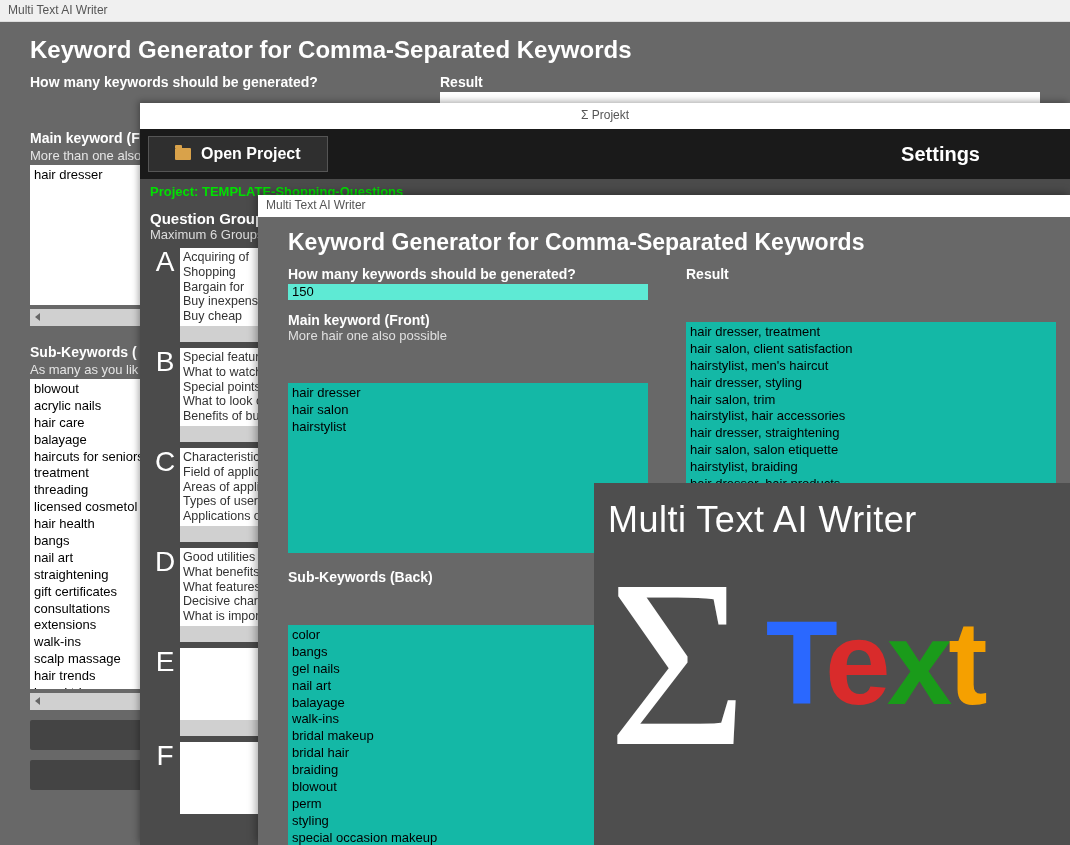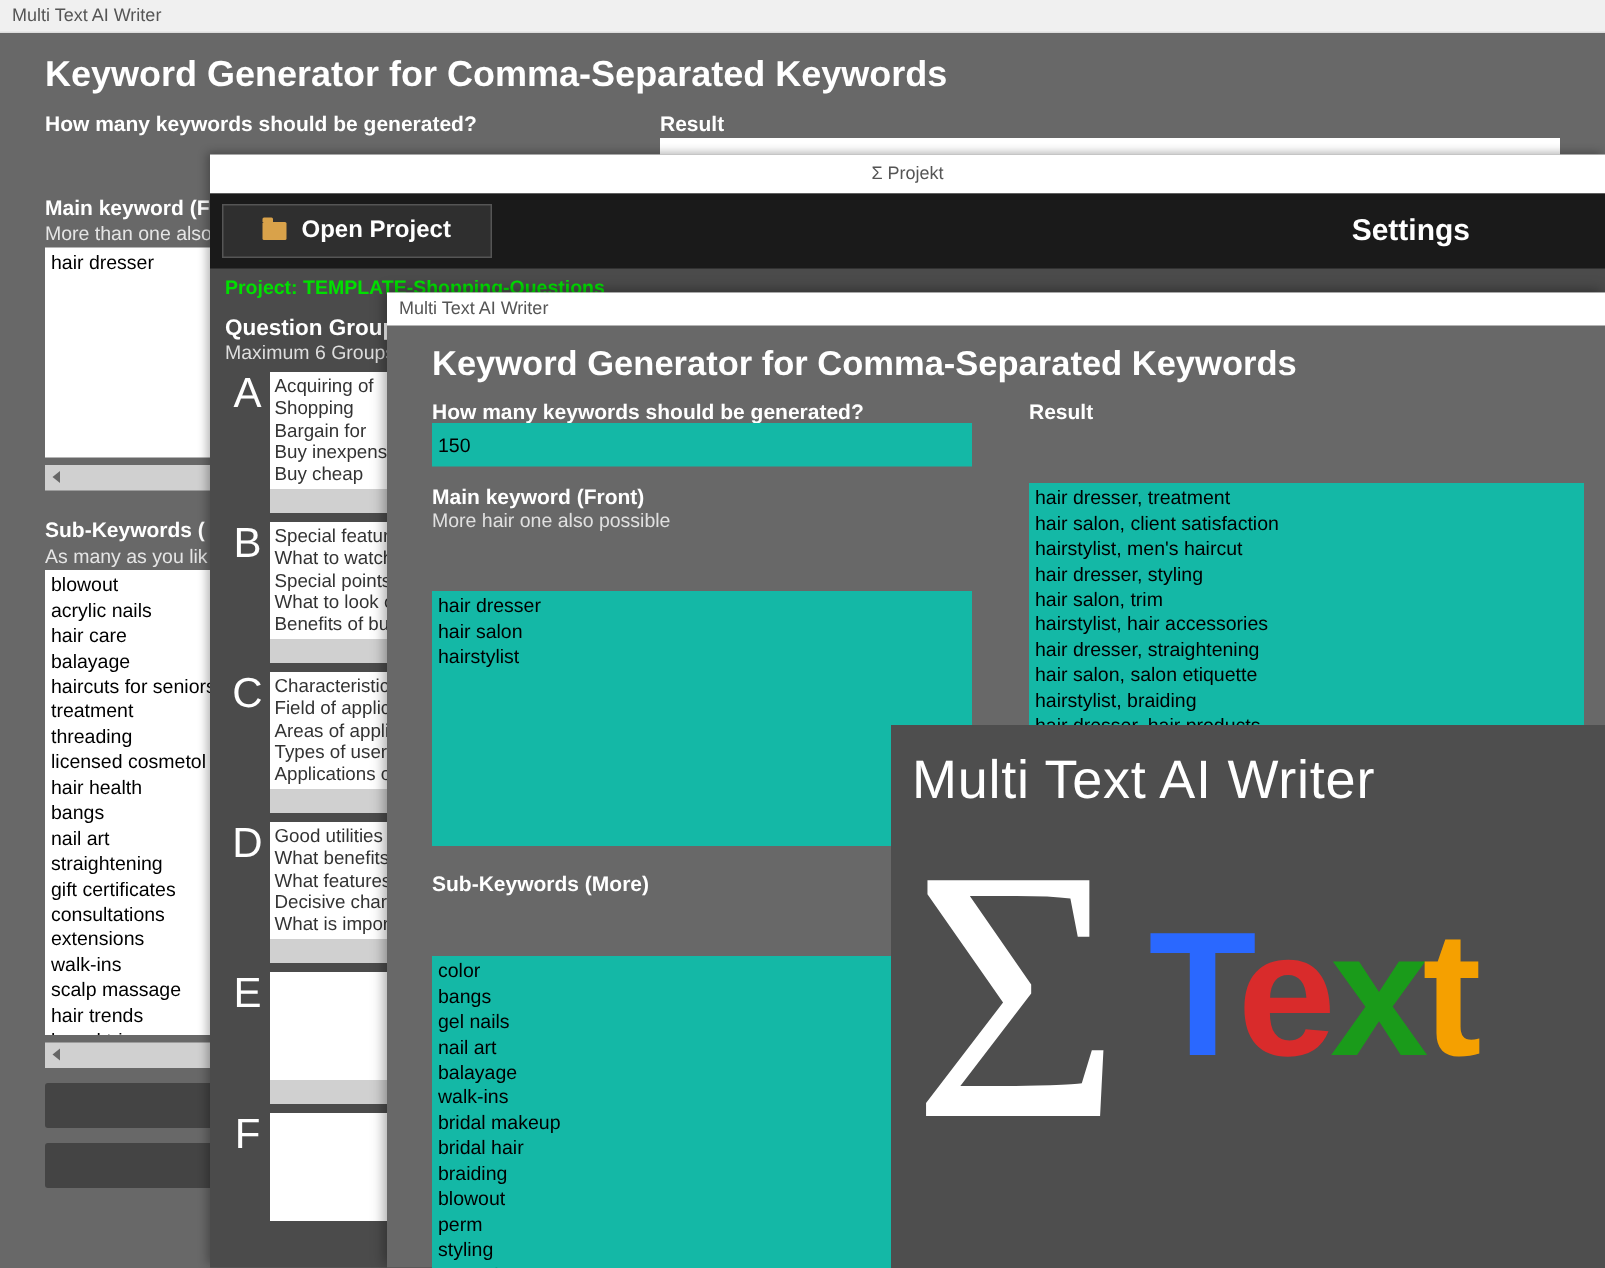--- a/index.html
+++ b/index.html
@@ -42,21 +42,21 @@
 .win2 .grp-wrap { display: flex; flex-direction: column; }
 .sigma-title { font-size: 12px; }
 
 
 .win3 { position: absolute; left: 258px; top: 195px; width: 812px; height: 650px; background: #686868; box-shadow: -2px -2px 8px rgba(0,0,0,.35); }
 .win3 .titlebar { height: 22px; background: #fff; color: #555; font-size: 12px; padding: 3px 8px; }
 .win3 .content { padding: 12px 30px; color: #fff; }
 .win3 h1 { font-size: 23px; font-weight: 600; margin-bottom: 10px; }
 .win3 label { font-size: 14px; font-weight: 600; display: block; }
 .win3 .hint { font-size: 13px; color: #e0e0e0; }
-.win3 input[type=text] { width: 360px; height: 29px; padding: 2px 4px; font-size: 13px; border: none; background: #14b8a6; color: #000; }
+.win3 input[type=text] { width: 360px; height: 16px; padding: 2px 4px; font-size: 13px; border: none; background: #5eead4; color: #000; }
 .win3 textarea { background: #14b8a6; color: #000; border: none; padding: 2px 4px; font-size: 13px; resize: none; line-height: 1.3; margin-top: 40px; }
 .win3 .main-ta { width: 360px; height: 170px; overflow-y: scroll; }
 .win3 .sub-ta { width: 318px; height: 230px; overflow-y: auto; }
 .win3 .result-ta { width: 370px; height: 198px; overflow-y: auto; }
 .win3 .row { display: flex; gap: 38px; }
 .win3 .block { margin-top: 12px; }
 
 
 .logo-box { position: absolute; right: 0; bottom: 0; width: 476px; height: 362px; background: #4e4e4e; padding: 16px 14px; }
 .logo-box .title { color: #fff; font-size: 36px; font-weight: 500; letter-spacing: .5px; }
@@ -211,21 +211,21 @@
         <label>How many keywords should be generated?</label>
         <input type="text" value="150" style="">
         <div class="block">
           <label>Main keyword (Front)</label>
           <div class="hint">More hair one also possible</div>
           <textarea class="main-ta" style="">hair dresser
 hair salon
 hairstylist</textarea>
         </div>
         <div class="block">
-          <label>Sub-Keywords (More)</label>
+          <label>Sub-Keywords (Back)</label>
           <textarea class="sub-ta" style="">color
 bangs
 gel nails
 nail art
 balayage
 walk-ins
 bridal makeup
 bridal hair
 braiding
 blowout

